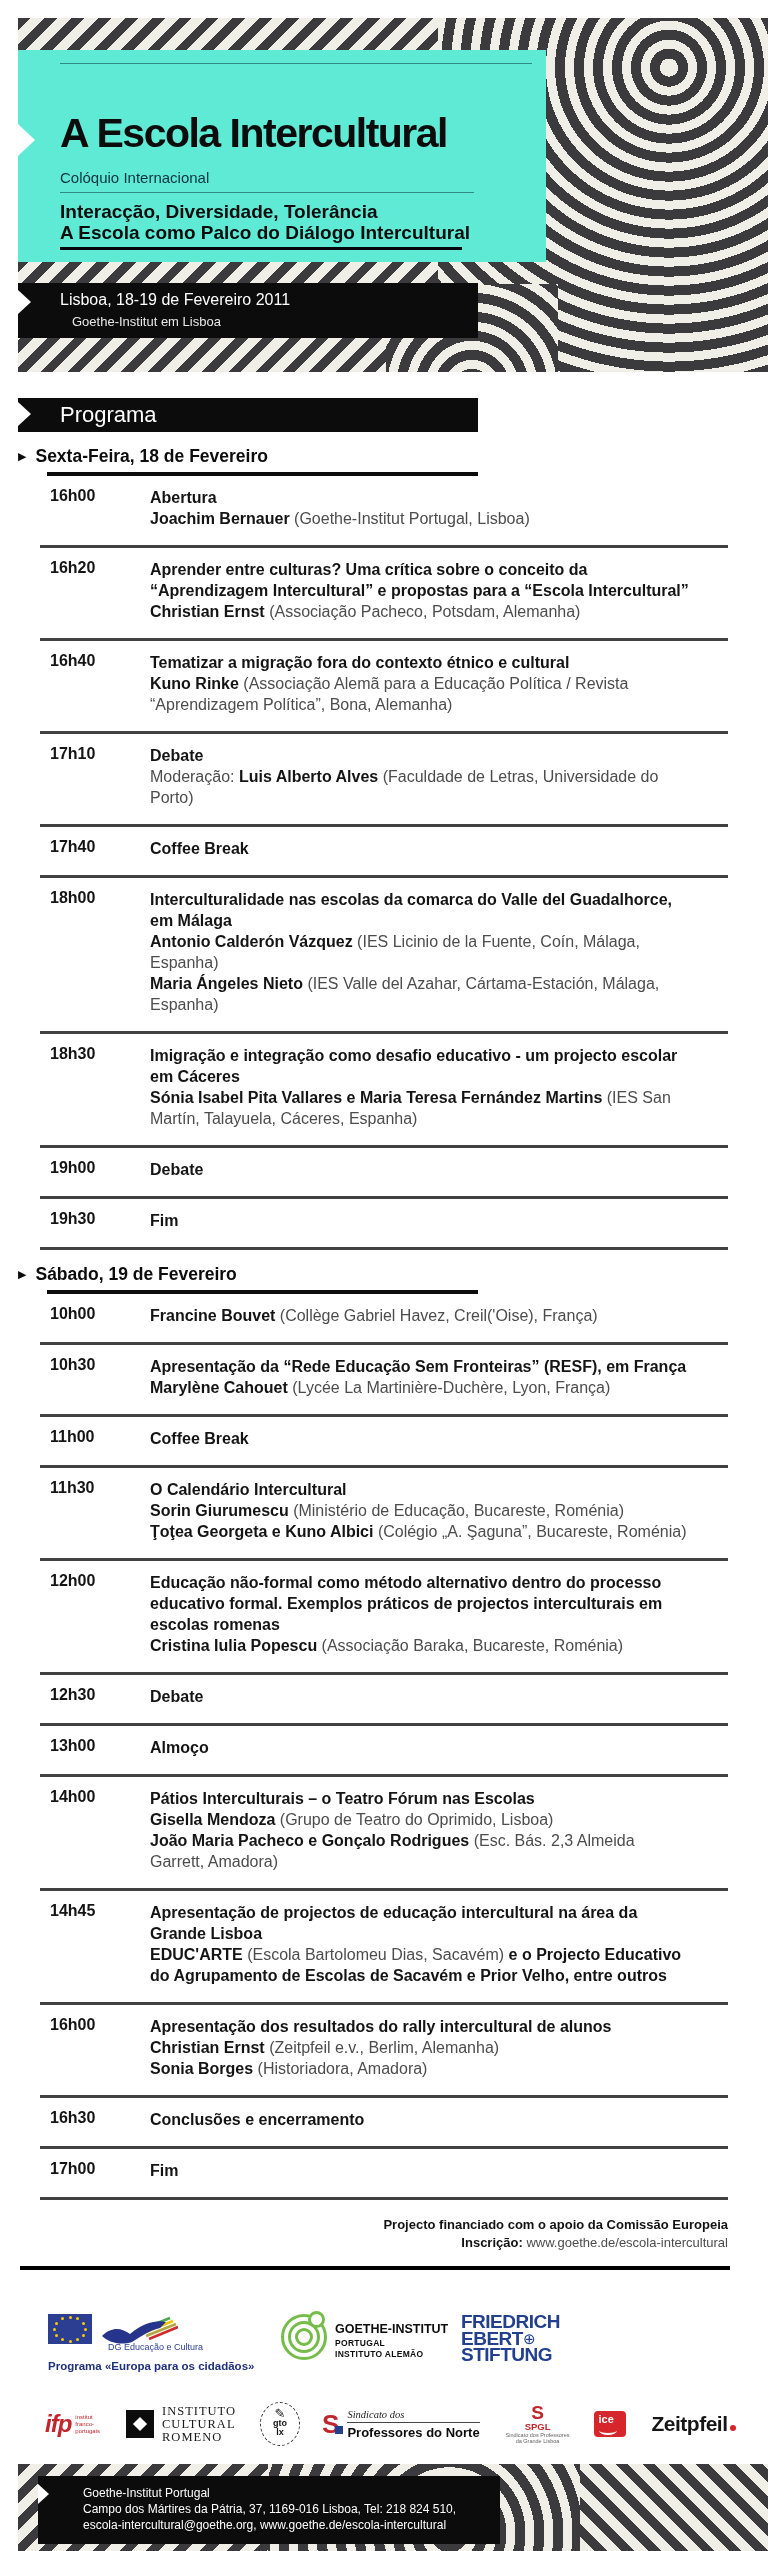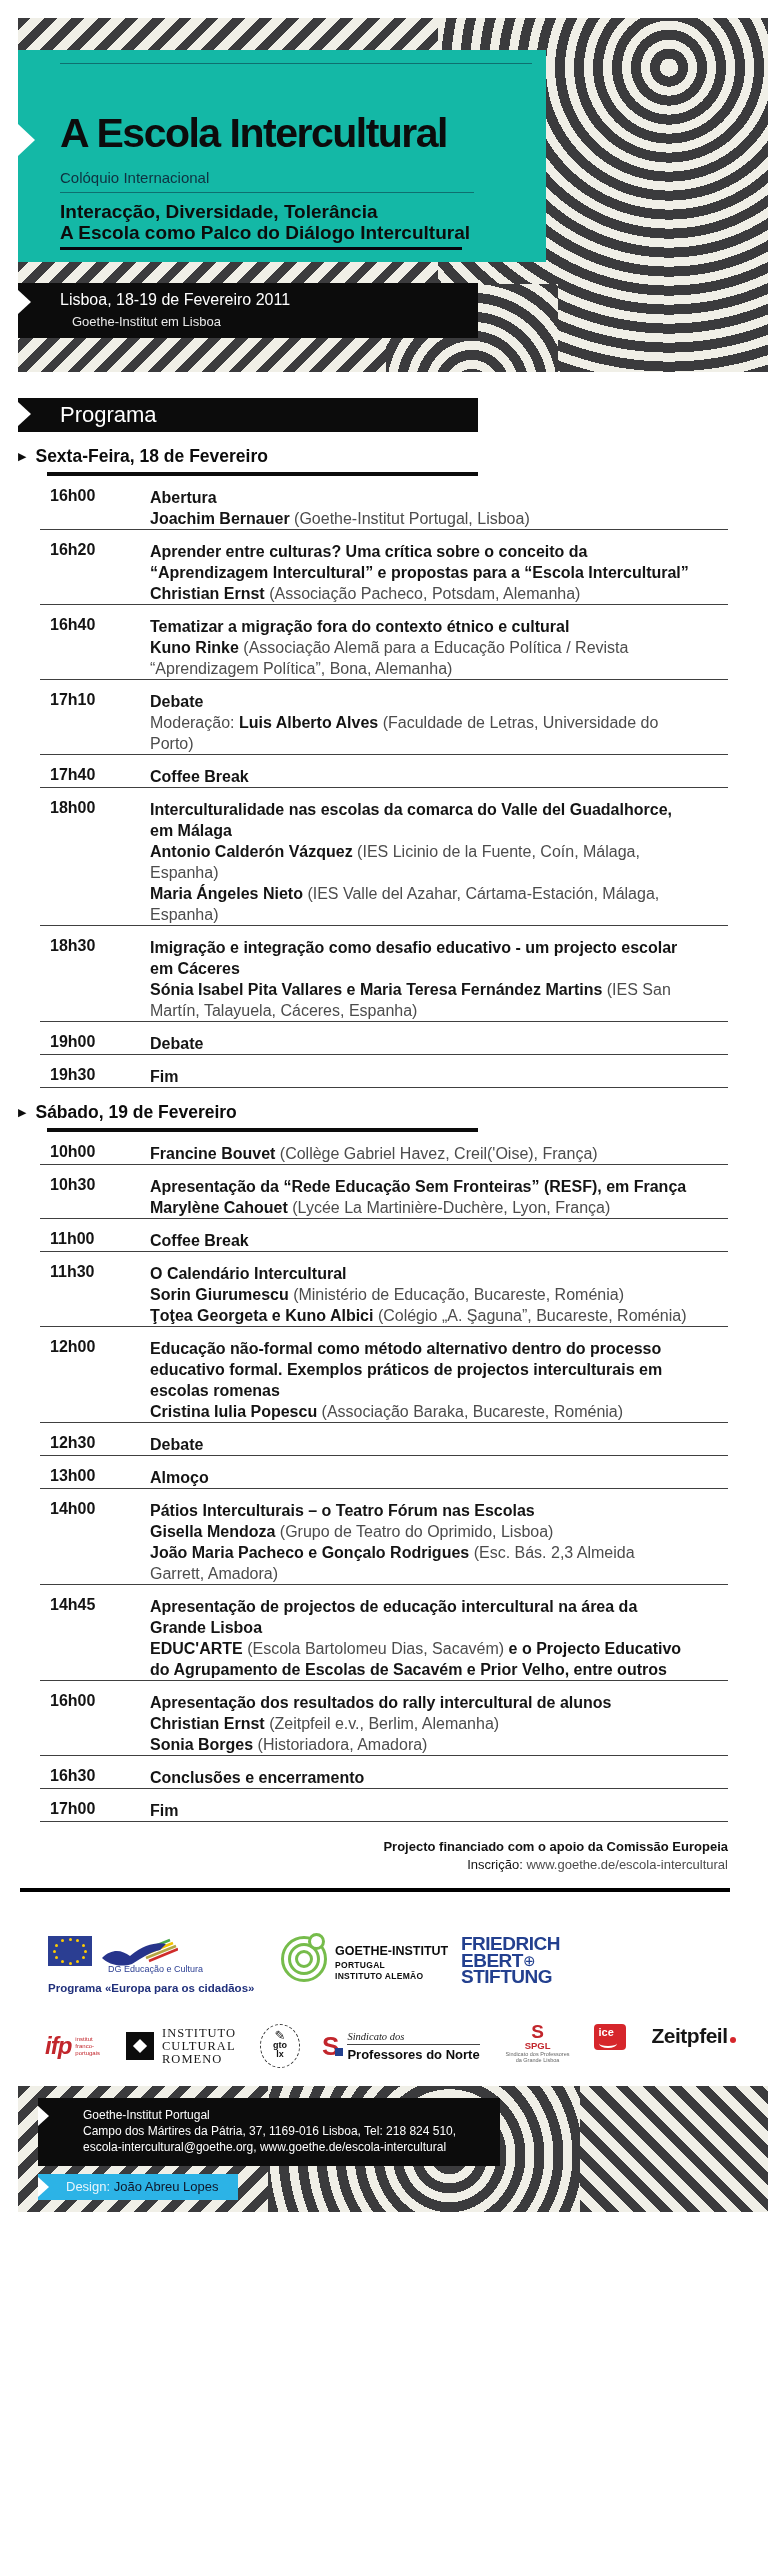--- a/index.html
+++ b/index.html
@@ -10,21 +10,21 @@
   .art{position:relative;overflow:hidden}
   .stripes{position:absolute;inset:0;background:repeating-linear-gradient(135deg,#3b3b3d 0 9px,#f0efe7 9px 19px)}
   .rings-a{position:absolute;top:0;right:0;width:330px;height:100%;background:repeating-radial-gradient(circle at 70% 14%,#f0efe7 0 9px,#3b3b3d 9px 19px)}
   .rings-b{position:absolute;left:368px;bottom:0;width:172px;height:88px;background:repeating-radial-gradient(circle at 50% 118%,#f0efe7 0 9px,#3b3b3d 9px 19px)}
   .rings-c{position:absolute;left:250px;top:0;width:330px;height:100%;background:repeating-radial-gradient(circle at 55% 55%,#f0efe7 0 9px,#3b3b3d 9px 19px)}
   .stripes-r{position:absolute;right:0;top:0;width:188px;height:100%;background:repeating-linear-gradient(45deg,#3b3b3d 0 9px,#f0efe7 9px 19px)}
 
   .hero{margin:18px 0 0 18px;width:750px;height:354px}
 
   
-  .title-box{position:absolute;left:0;top:32px;width:528px;height:212px;background:#14b8a6}
+  .title-box{position:absolute;left:0;top:32px;width:528px;height:212px;background:#5eead4}
   .title-box::before{content:"";position:absolute;left:0;top:74px;border-left:17px solid #fff;border-top:16px solid transparent;border-bottom:16px solid transparent}
   .tb-topline{position:absolute;left:42px;right:14px;top:13px;height:1px;background:rgba(8,40,58,.5)}
   .tb-title{position:absolute;left:42px;top:60px;font-size:41px;font-weight:bold;letter-spacing:-1.5px;color:#0c0c0c;white-space:nowrap}
   .tb-kicker{position:absolute;left:42px;top:119px;font-size:15px;color:#0f3140}
   .tb-line2{position:absolute;left:42px;top:142px;width:414px;height:1px;background:rgba(8,40,58,.5)}
   .tb-sub{position:absolute;left:42px;top:151px;font-size:19px;font-weight:bold;line-height:21px;color:#0c0c0c;white-space:nowrap}
   .tb-rule{position:absolute;left:42px;top:197px;width:402px;height:3px;background:#06060e}
 
   
   .notch-bar{background:#0c0c0c;color:#fff;position:relative}
@@ -37,36 +37,36 @@
   .programa-bar{margin:26px 0 0 18px;width:460px;height:34px;font-size:22px;line-height:33px;padding-left:42px;box-sizing:border-box}
   .programa-bar::before{top:4px}
 
   
   .day-header{margin:14px 0 0 18px;position:relative}
   .day-header .tri{font-size:11px;vertical-align:2px;margin-right:9px;color:#0c0c0c}
   .day-header .day-label{font-size:17.5px;font-weight:bold;color:#0c0c0c}
   .day-rule{margin:5px 0 0 29px;width:431px;height:4px;background:#0c0c0c}
 
   .entries{margin-left:40px;width:688px}
-  .entry{display:flex;padding:11px 0 0;border-bottom:1px solid #404040}
+  .entry{display:flex;padding:11px 0 16px;border-bottom:3px solid #404040}
   .entry .time{width:110px;min-width:110px;padding-left:10px;box-sizing:border-box;font-size:16px;font-weight:bold;color:#141414}
   .entry .content{flex:1;font-size:16px;line-height:21px}
   .seg{color:#4c4c4c}
   .seg.b{font-weight:bold;color:#141414}
 
   
   .financing{margin:16px 40px 0 0;text-align:right;font-size:13px;line-height:18px}
   .fin-l1{font-weight:bold;color:#121212}
   .fin-l2{color:#4c4c4c}
-  .fin-l2 .lbl{font-weight:normal;color:#121212}
+  .fin-l2 .lbl{font-weight:bold;color:#121212}
   .big-rule{margin:14px 38px 0 20px;height:4px;background:#000}
 
   
   .logos-row1{display:flex;align-items:flex-start;margin:44px 0 0 48px}
-  .logos-row2{display:flex;margin:30px 0 0 45px}
+  .logos-row2{display:flex;align-items:center;margin:30px 0 0 45px}
 
   .eu-block{width:205px}
   .eu-top{display:flex;align-items:flex-start}
   .eu-flag{position:relative;width:44px;height:30px;background:#2b3e92}
   .eu-flag .star{position:absolute;width:3px;height:3px;border-radius:50%;background:#ffcc00}
   .eu-bird{margin-left:8px}
   .eu-dg{font-size:9px;color:#2b3e92;margin:-6px 0 0 60px}
   .eu-caption{font-size:11.5px;font-weight:bold;color:#20307b;margin-top:8px;white-space:nowrap}
 
   .goethe{display:flex;align-items:flex-end;margin-left:28px;width:150px}

